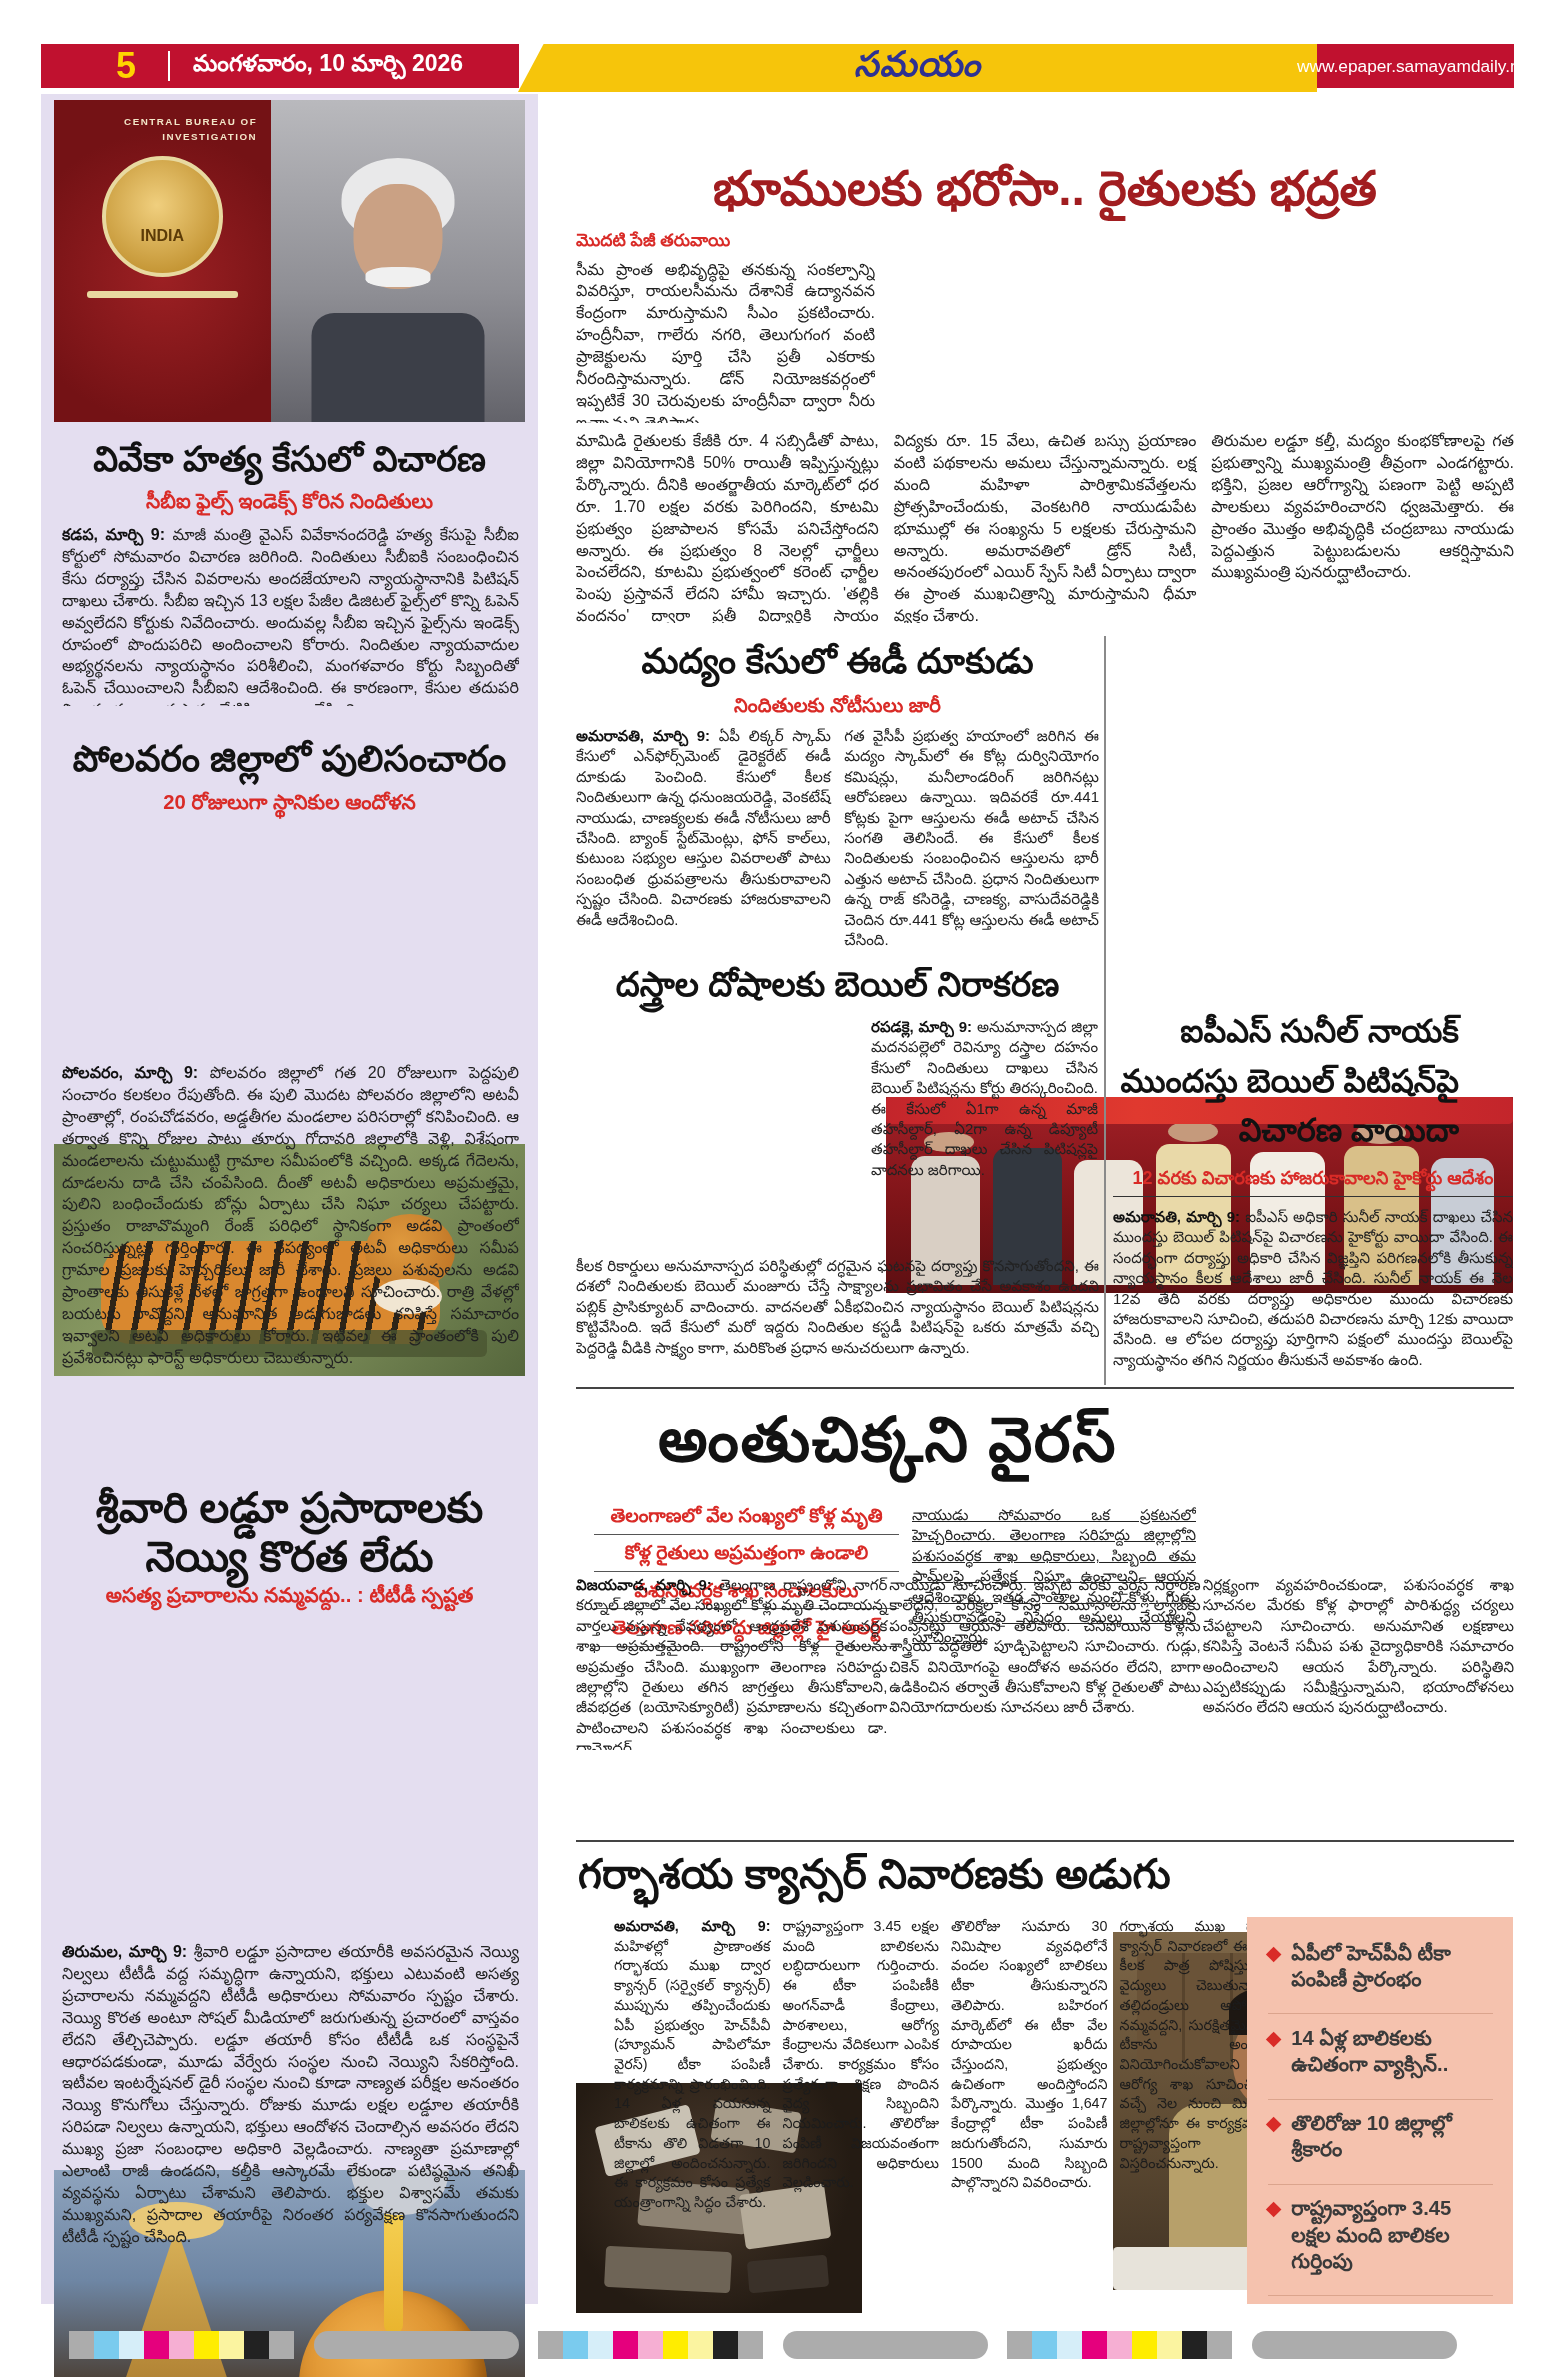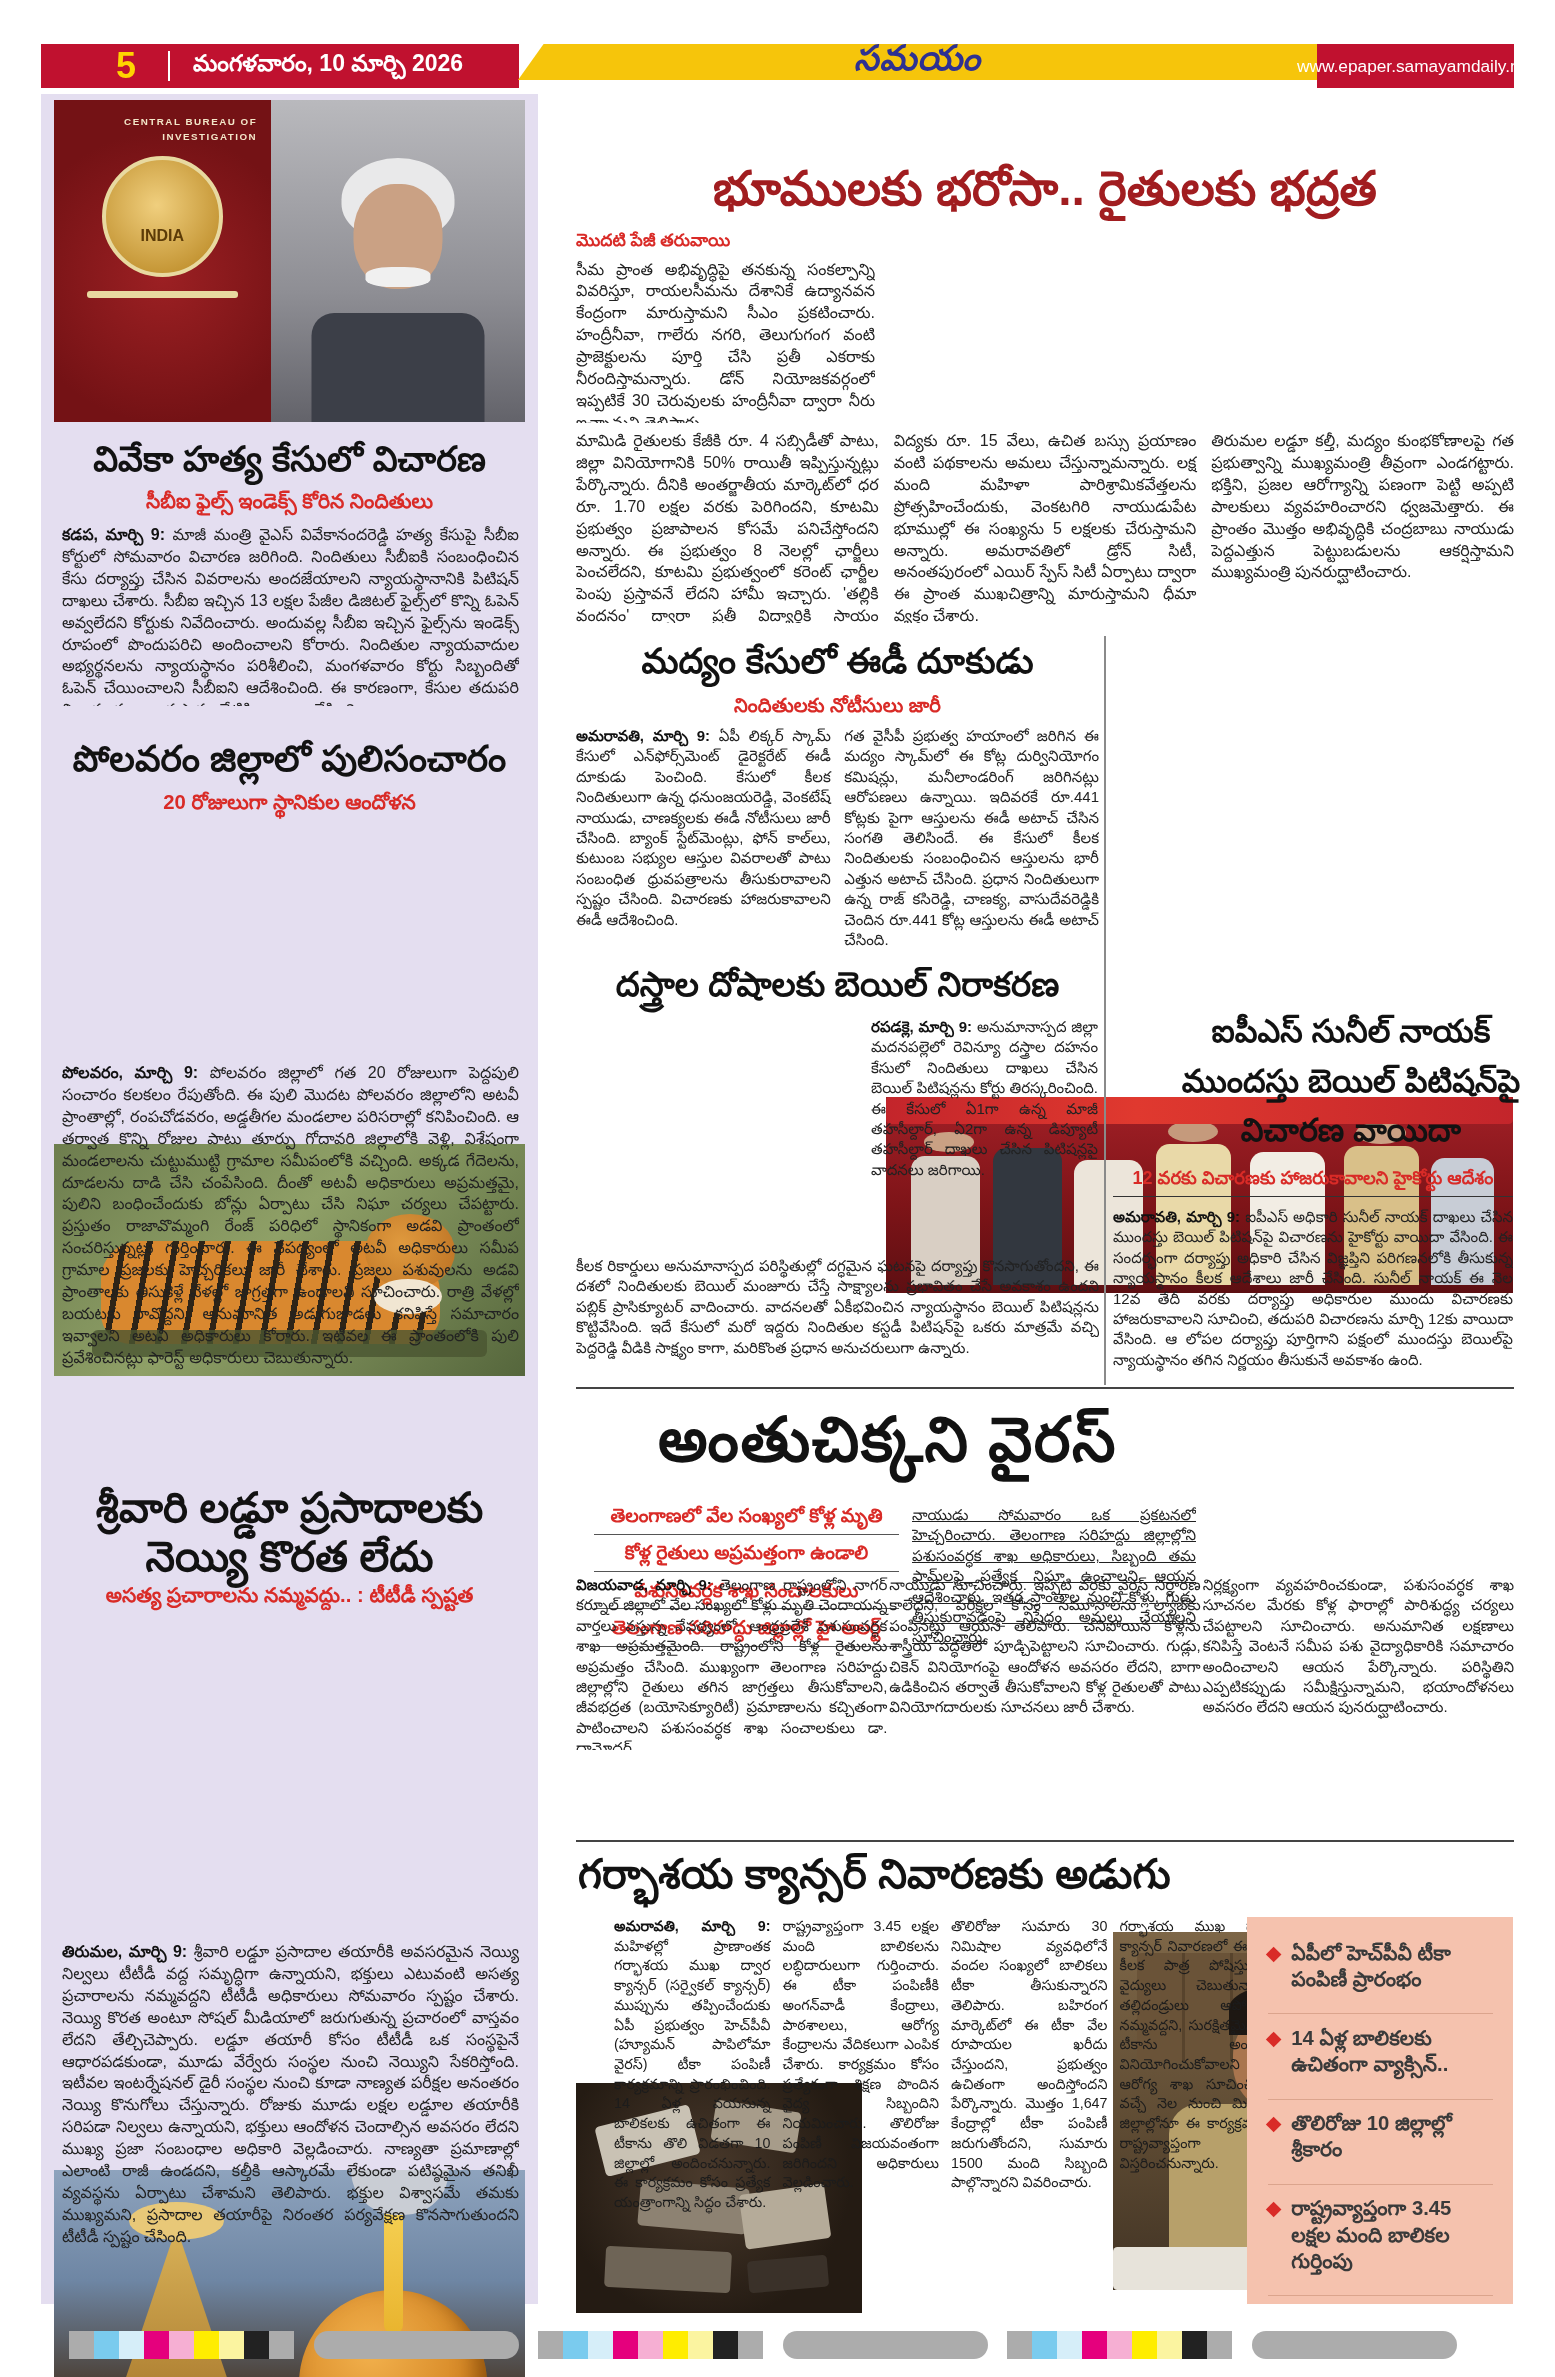--- a/index.html
+++ b/index.html
@@ -43,21 +43,21 @@
 </head>
 <body>
 
 <div class="page" style="--red:#C0112F;--yellow:#F6C50B;--blue:#2E3192;">
 
   <div class="abs hdr-left" style="left:41px;top:44px;width:478px;height:44px;">
     <span class="hdr-num" style="margin-left:75px;">5</span>
     <span class="hdr-div"></span>
     <span class="hdr-date">మంగళవారం, 10 మార్చి 2026</span>
   </div>
-  <div class="abs hdr-yel" style="left:518px;top:44px;width:799px;height:36px;">
+  <div class="abs hdr-yel" style="left:518px;top:44px;width:799px;height:48px;">
     <span class="masthead">సమయం</span>
   </div>
   <div class="abs hdr-right" style="left:1317px;top:44px;width:197px;height:44px;">
     <span class="hdr-url">www.epaper.samayamdaily.net</span>
   </div>
 
   <div class="abs" style="left:41px;top:94px;width:497px;height:2210px;background:#E4DEF0;"></div>
 
   <div class="abs ph" style="left:54px;top:100px;width:471px;height:322px;background:#9a9a9a;">
     <div class="abs" style="left:0;top:0;width:46%;height:100%;background:radial-gradient(circle at 50% 55%, #9c2023 0%, #741215 70%);border-right:3px solid #5c0d10;">
@@ -164,21 +164,21 @@
 
   <div class="abs ph" style="left:1113px;top:636px;width:400px;height:358px;background:linear-gradient(180deg,#7d6647 0%,#5e4b33 55%,#413324);">
     <div class="sil" style="left:6%;top:6%;width:88%;height:30%;background:repeating-linear-gradient(90deg,#6a5338 0 45px,#57432c 45px 48px);"></div>
     <div class="sil" style="left:30%;top:20%;width:128px;height:113px;border-radius:46%;background:#a9754e;"></div>
     <div class="sil" style="left:29%;top:14%;width:135px;height:53px;border-radius:50% 50% 0 0;background:#1d1712;"></div>
     <div class="sil" style="left:36%;top:34%;width:83px;height:19.6px;border-radius:7.5px;background:#2c2119;"></div>
     <div class="sil" style="left:14%;top:48%;width:70%;height:46%;border-radius:30px 30px 0 0;background:#b7a06a;"></div>
     <div class="sil" style="left:74%;top:40%;width:60px;height:45px;border-radius:40%;background:#a9754e;"></div>
     <div class="sil" style="left:0;top:88%;width:100%;height:12%;background:#e7e3da;"></div>
   </div>
-  <div class="abs hl" style="left:1151px;top:1007px;width:400px;font-size:32px;line-height:1.55;">ఐపీఎస్ సునీల్ నాయక్ ముందస్తు బెయిల్ పిటిషన్‌పై విచారణ వాయిదా</div>
+  <div class="abs hl" style="left:1059px;top:1007px;width:400px;font-size:32px;line-height:1.55;text-align:right;">ఐపీఎస్ సునీల్ నాయక్ ముందస్తు బెయిల్ పిటిషన్‌పై విచారణ వాయిదా</div>
   <div class="abs sub" style="left:1113px;top:1168px;width:400px;font-size:18px;padding-bottom:6px;border-bottom:1.5px solid #333;">12 వరకు విచారణకు హాజరుకావాలని హైకోర్టు ఆదేశం</div>
   <div class="abs clip body-s" style="left:1113px;top:1207px;width:400px;height:178px;">
     <b class="dateline">అమరావతి, మార్చి 9:</b>
     <span>ఐపీఎస్ అధికారి సునీల్ నాయక్ దాఖలు చేసిన ముందస్తు బెయిల్ పిటిషన్‌పై విచారణను హైకోర్టు వాయిదా వేసింది. ఈ సందర్భంగా దర్యాప్తు అధికారి చేసిన విజ్ఞప్తిని పరిగణనలోకి తీసుకున్న న్యాయస్థానం కీలక ఆదేశాలు జారీ చేసింది. సునీల్ నాయక్ ఈ నెల 12వ తేదీ వరకు దర్యాప్తు అధికారుల ముందు విచారణకు హాజరుకావాలని సూచించి, తదుపరి విచారణను మార్చి 12కు వాయిదా వేసింది. ఆ లోపల దర్యాప్తు పూర్తిగాని పక్షంలో ముందస్తు బెయిల్‌పై న్యాయస్థానం తగిన నిర్ణయం తీసుకునే అవకాశం ఉంది.</span>
   </div>
 
   <div class="abs rule-h" style="left:576px;top:1387px;width:938px;height:1.5px;background:#444;"></div>
 
   <div class="abs hl" style="left:579px;top:1405px;width:617px;font-size:62px;letter-spacing:1.5px;">అంతుచిక్కని వైరస్</div>
   <div class="abs" style="left:594px;top:1505px;width:305px;">

